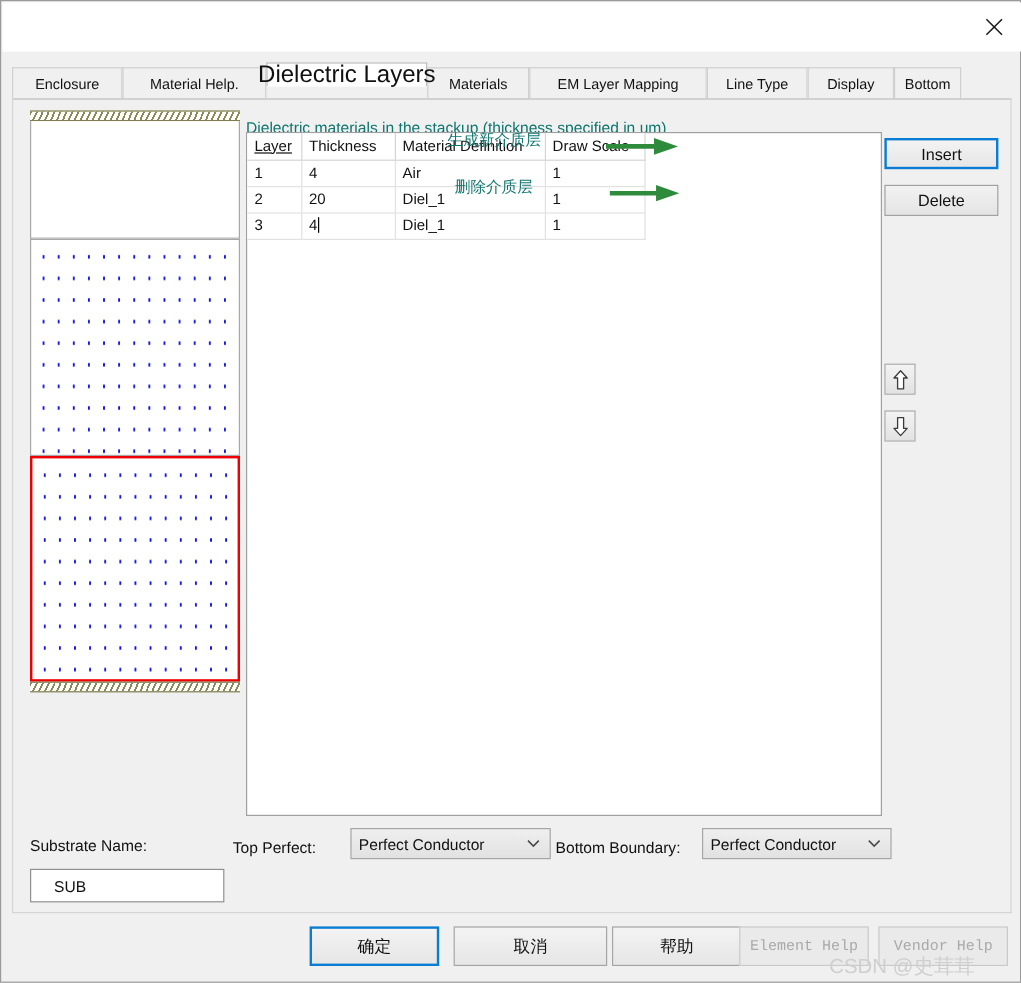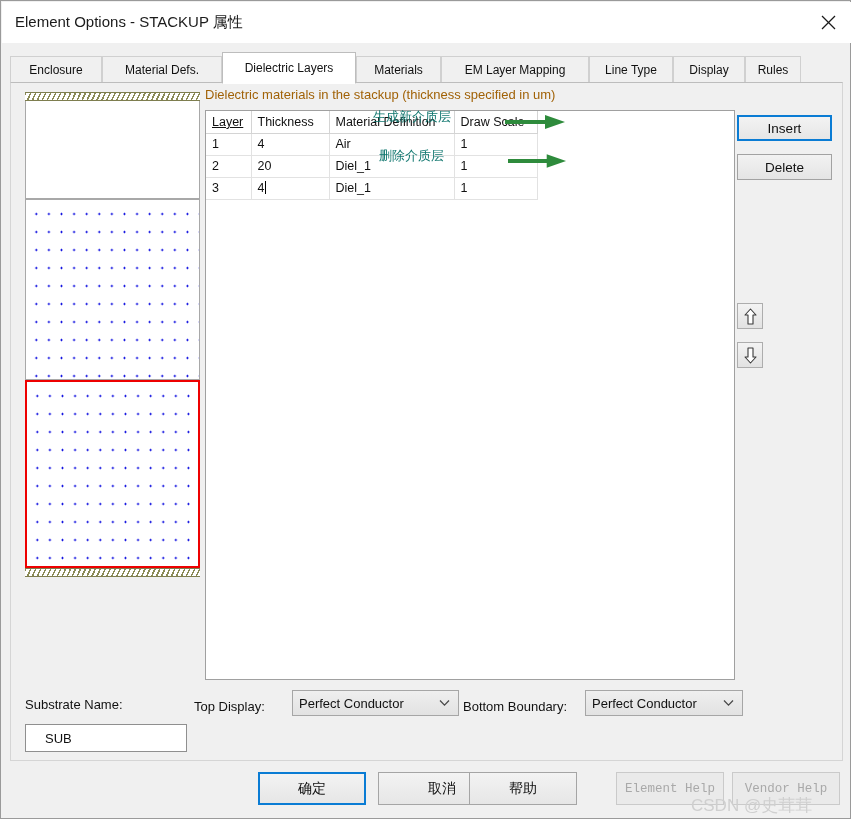--- a/index.html
+++ b/index.html
@@ -54,26 +54,26 @@
     border-bottom: none;
     box-sizing: border-box;
     display: flex; align-items: center; justify-content: center;
     padding: 0 8px;
     font-size: 12px;
     color: #111;
     white-space: nowrap;
   }
   .tab.active {
     top: 0px;
-    height: 32px;
+    height: 20px;
     background: #ffffff;
     border: 1px solid #bdbdbd;
     border-bottom: 1px solid #ffffff;
     z-index: 5;
-    font-size: 12px;
+    font-size: 20px;
   }
 
   
   .panel {
     position: absolute; left: 9px; top: 81px;
     width: 833px; height: 679px;
     background: #f0f0f0;
     border: 1px solid #d5d5d5;
     border-top: 1px solid #bdbdbd;
     box-sizing: border-box;
@@ -112,22 +112,22 @@
     background-position: 4px 5px;
     border: 1px solid #a8a8a8;
     box-sizing: border-box;
   }
   .diel-layer.selected {
     border: 2px solid #ee0000;
   }
 
   
   .table-caption {
-    position: absolute; left: 194px; top: 4px;
-    font-size: 13px; color: #a16207;
+    position: absolute; left: 194px; top: 16px;
+    font-size: 13px; color: #0f766e;
     white-space: nowrap;
   }
   .table-area {
     position: absolute; left: 194px; top: 27px;
     width: 530px; height: 570px;
     background: #ffffff;
     border: 1px solid #a0a0a0;
     box-sizing: border-box;
     overflow: hidden;
   }
@@ -270,38 +270,37 @@
     white-space: nowrap;
     font-family: Liberation Sans, sans-serif;
   }
 </style>
 </head>
 <body>
 
 <div class="window">
 
   <div class="titlebar">
-    <div class="title-text">Element Options - STACKUP 属性</div>
     <div class="close-btn">
       <svg width="15" height="15" viewBox="0 0 15 15">
         <line x1="1" y1="1" x2="14" y2="14" stroke="#1a1a1a" stroke-width="1.3"></line>
         <line x1="14" y1="1" x2="1" y2="14" stroke="#1a1a1a" stroke-width="1.3"></line>
       </svg>
     </div>
   </div>
 
   <div class="tabstrip">
     <div class="tab" style="left:0px;   width:92px;">Enclosure</div>
-    <div class="tab" style="left:92px;  width:120px;">Material Defs.</div>
+    <div class="tab" style="left:92px;  width:120px;">Material Help.</div>
     <div class="tab active" style="left:212px; width:134px;">Dielectric Layers</div>
     <div class="tab" style="left:346px; width:85px;">Materials</div>
     <div class="tab" style="left:431px; width:148px;">EM Layer Mapping</div>
     <div class="tab" style="left:579px; width:84px;">Line Type</div>
     <div class="tab" style="left:663px; width:72px;">Display</div>
-    <div class="tab" style="left:735px; width:56px;">Rules</div>
+    <div class="tab" style="left:735px; width:56px;">Bottom</div>
   </div>
 
   <div class="panel">
 
     <div class="preview">
       <div class="hatch-band" style="top:0px;"></div>
       <div class="air-layer"></div>
       <div class="diel-layer" style="top:107px; height:181px;"></div>
       <div class="diel-layer selected" style="top:288px; height:188px;"></div>
       <div class="hatch-band" style="top:476px;"></div>
@@ -362,39 +361,39 @@
     </div>
     <div class="arrow-btn" style="left:726px; top:259px;">
       <svg width="13" height="17" viewBox="0 0 13 17">
         <path d="M6.5 16 L12 10 L9 10 L9 1 L4 1 L4 10 L1 10 Z" fill="#ffffff" stroke="#3a3a3a" stroke-width="1.1" stroke-linejoin="round"></path>
       </svg>
     </div>
 
     <div class="label" style="left:14px;  top:614px;text-align:center;">Substrate Name:</div>
     <div class="textinput" style="left:14px; top:641px; width:162px; height:28px;">SUB</div>
 
-    <div class="label" style="left:183px; top:616px;">Top Display:</div>
+    <div class="label" style="left:183px; top:616px;">Top Perfect:</div>
     <div class="combo" style="left:281px; top:607px; width:167px;">
       <span>Perfect Conductor</span>
       <svg class="chev" viewBox="0 0 11 7">
         <path d="M1 1 L5.5 5.6 L10 1" fill="none" stroke="#4a4a4a" stroke-width="1.3"></path>
       </svg>
     </div>
 
     <div class="label" style="left:452px; top:616px;">Bottom Boundary:</div>
     <div class="combo" style="left:574px; top:607px; width:158px;">
       <span>Perfect Conductor</span>
       <svg class="chev" viewBox="0 0 11 7">
         <path d="M1 1 L5.5 5.6 L10 1" fill="none" stroke="#4a4a4a" stroke-width="1.3"></path>
       </svg>
     </div>
 
   </div>
 
   <div class="footer-btn primary" style="left:257px; top:771px; width:108px;">确定</div>
   <div class="footer-btn" style="left:377px; top:771px; width:128px;">取消</div>
-  <div class="footer-btn" style="left:468px; top:771px; width:108px;">帮助</div>
+  <div class="footer-btn" style="left:509px; top:771px; width:108px;">帮助</div>
   <div class="footer-btn disabled" style="left:615px; top:771px; width:108px;">Element Help</div>
   <div class="footer-btn disabled" style="left:731px; top:771px; width:108px;">Vendor Help</div>
 
   <div class="watermark">CSDN @史茸茸</div>
 
 </div>
 
 </body></html>

